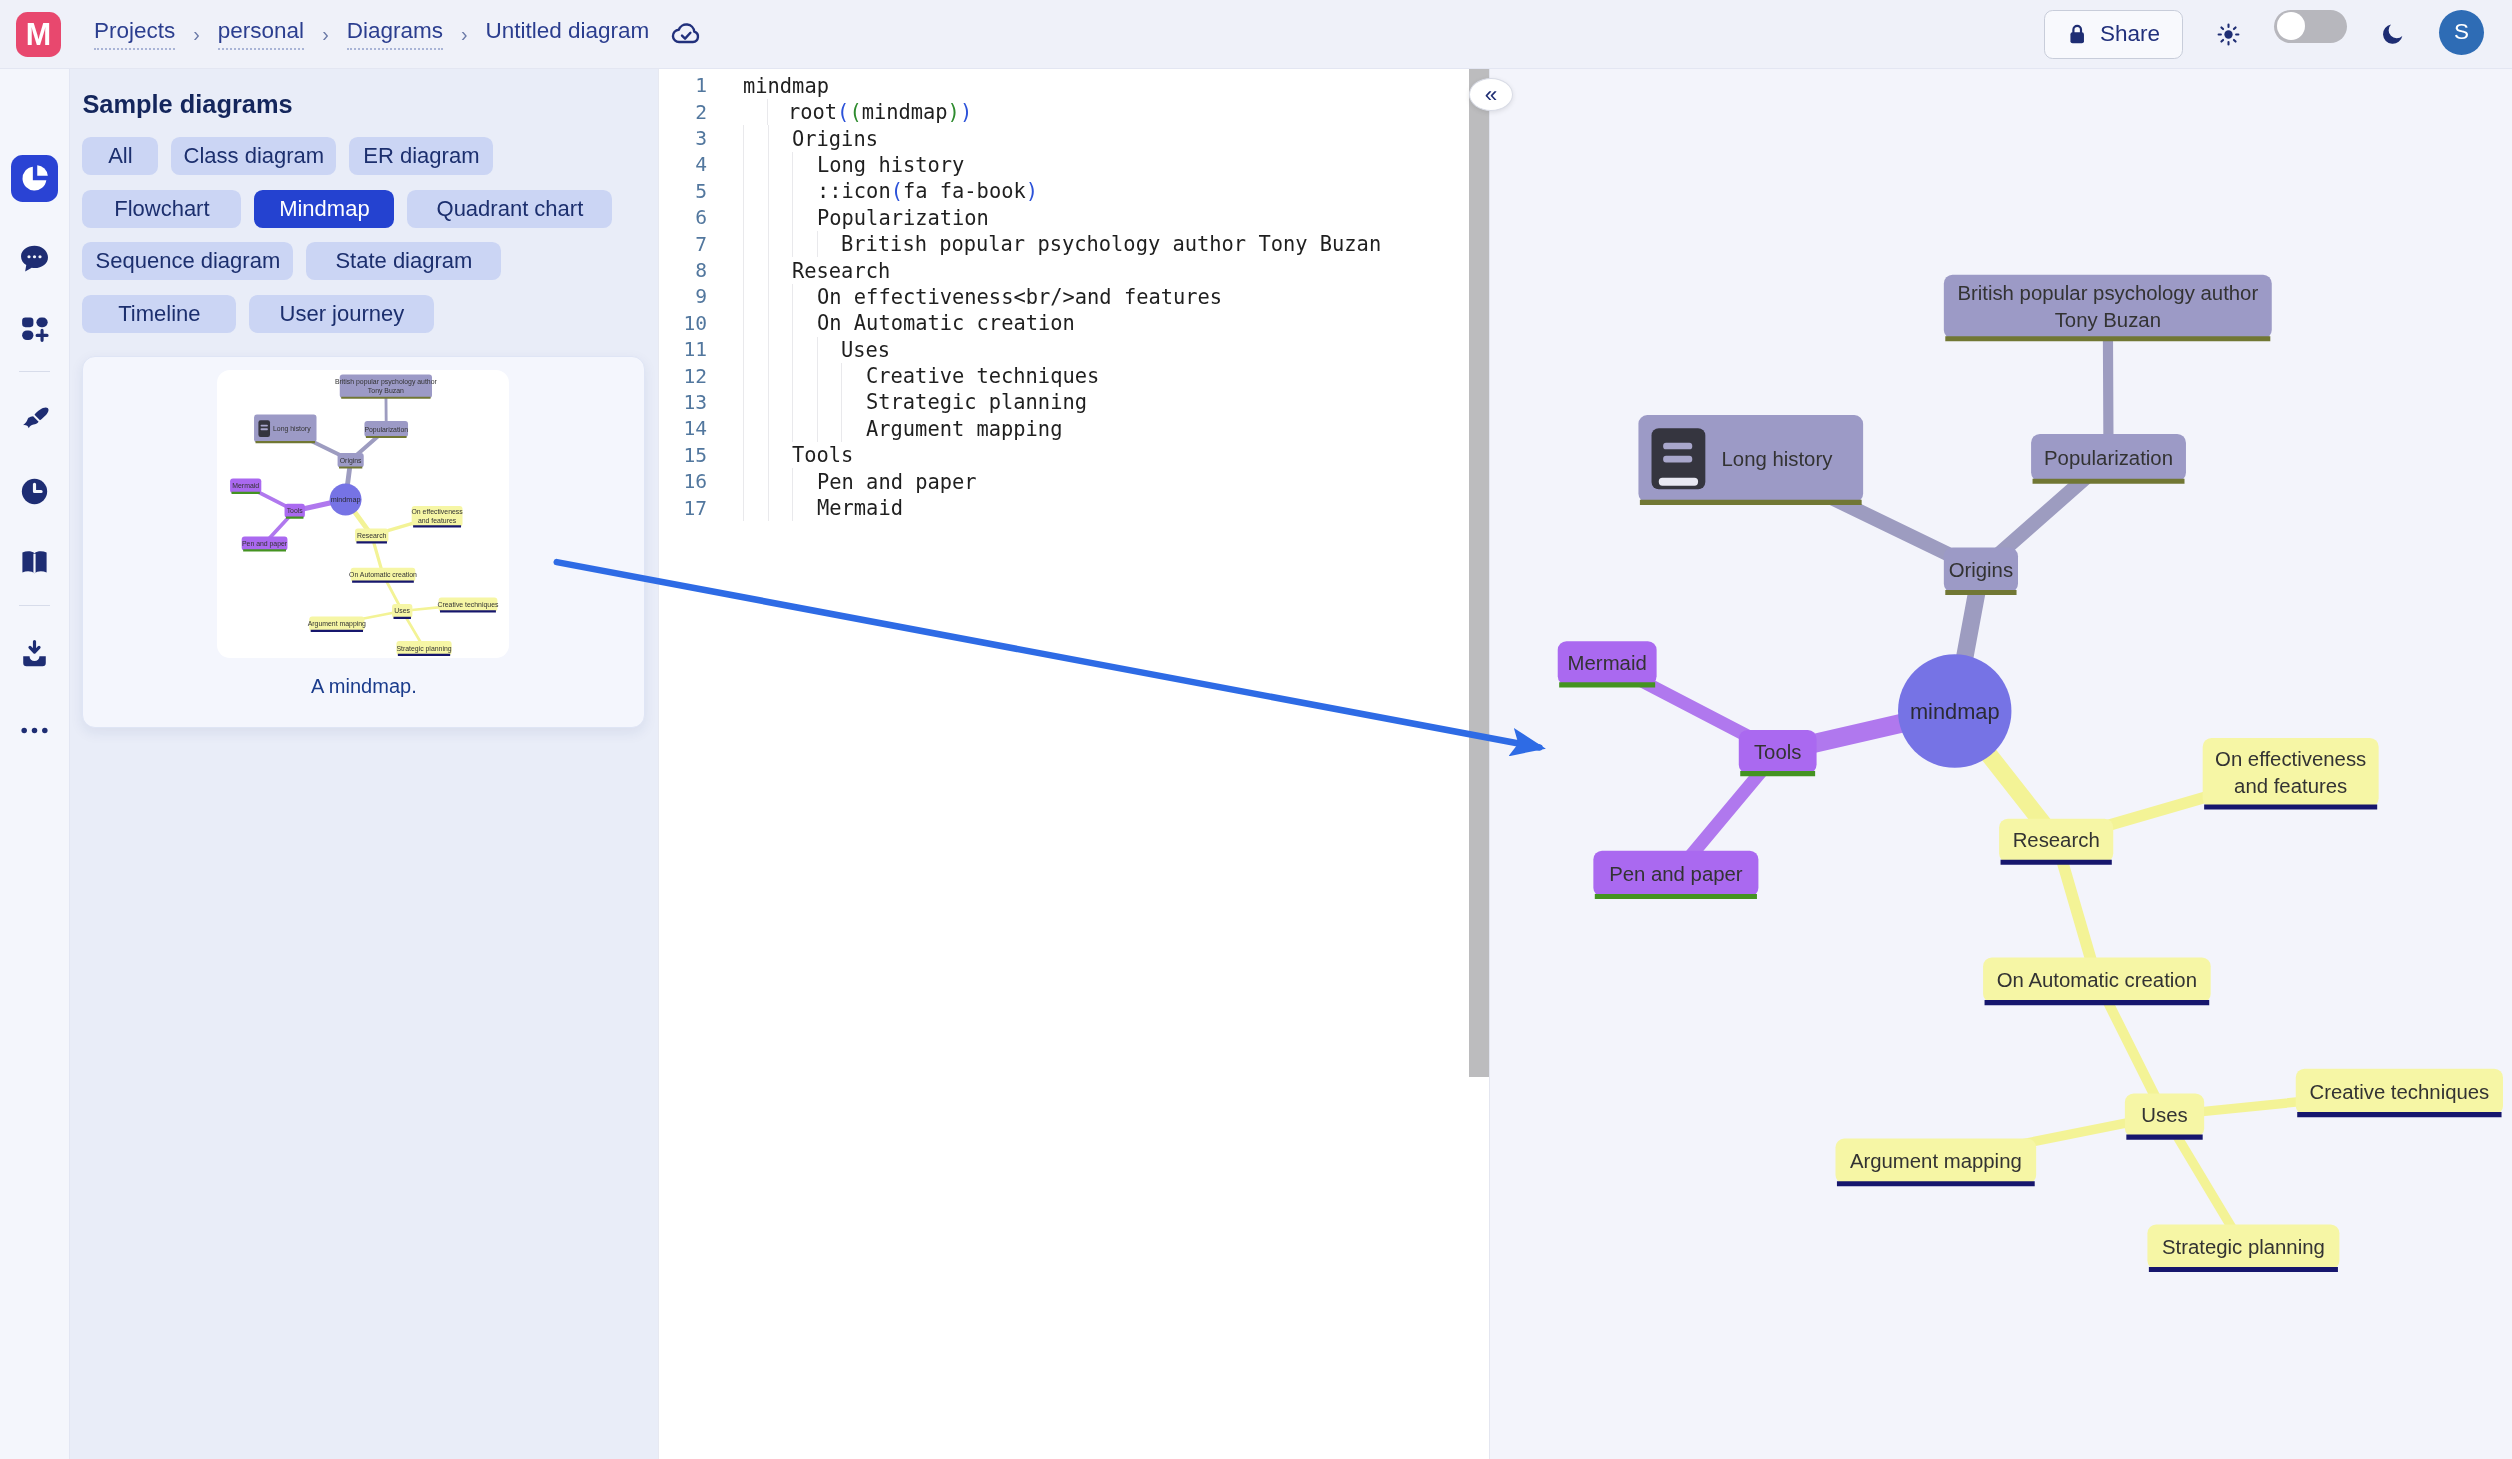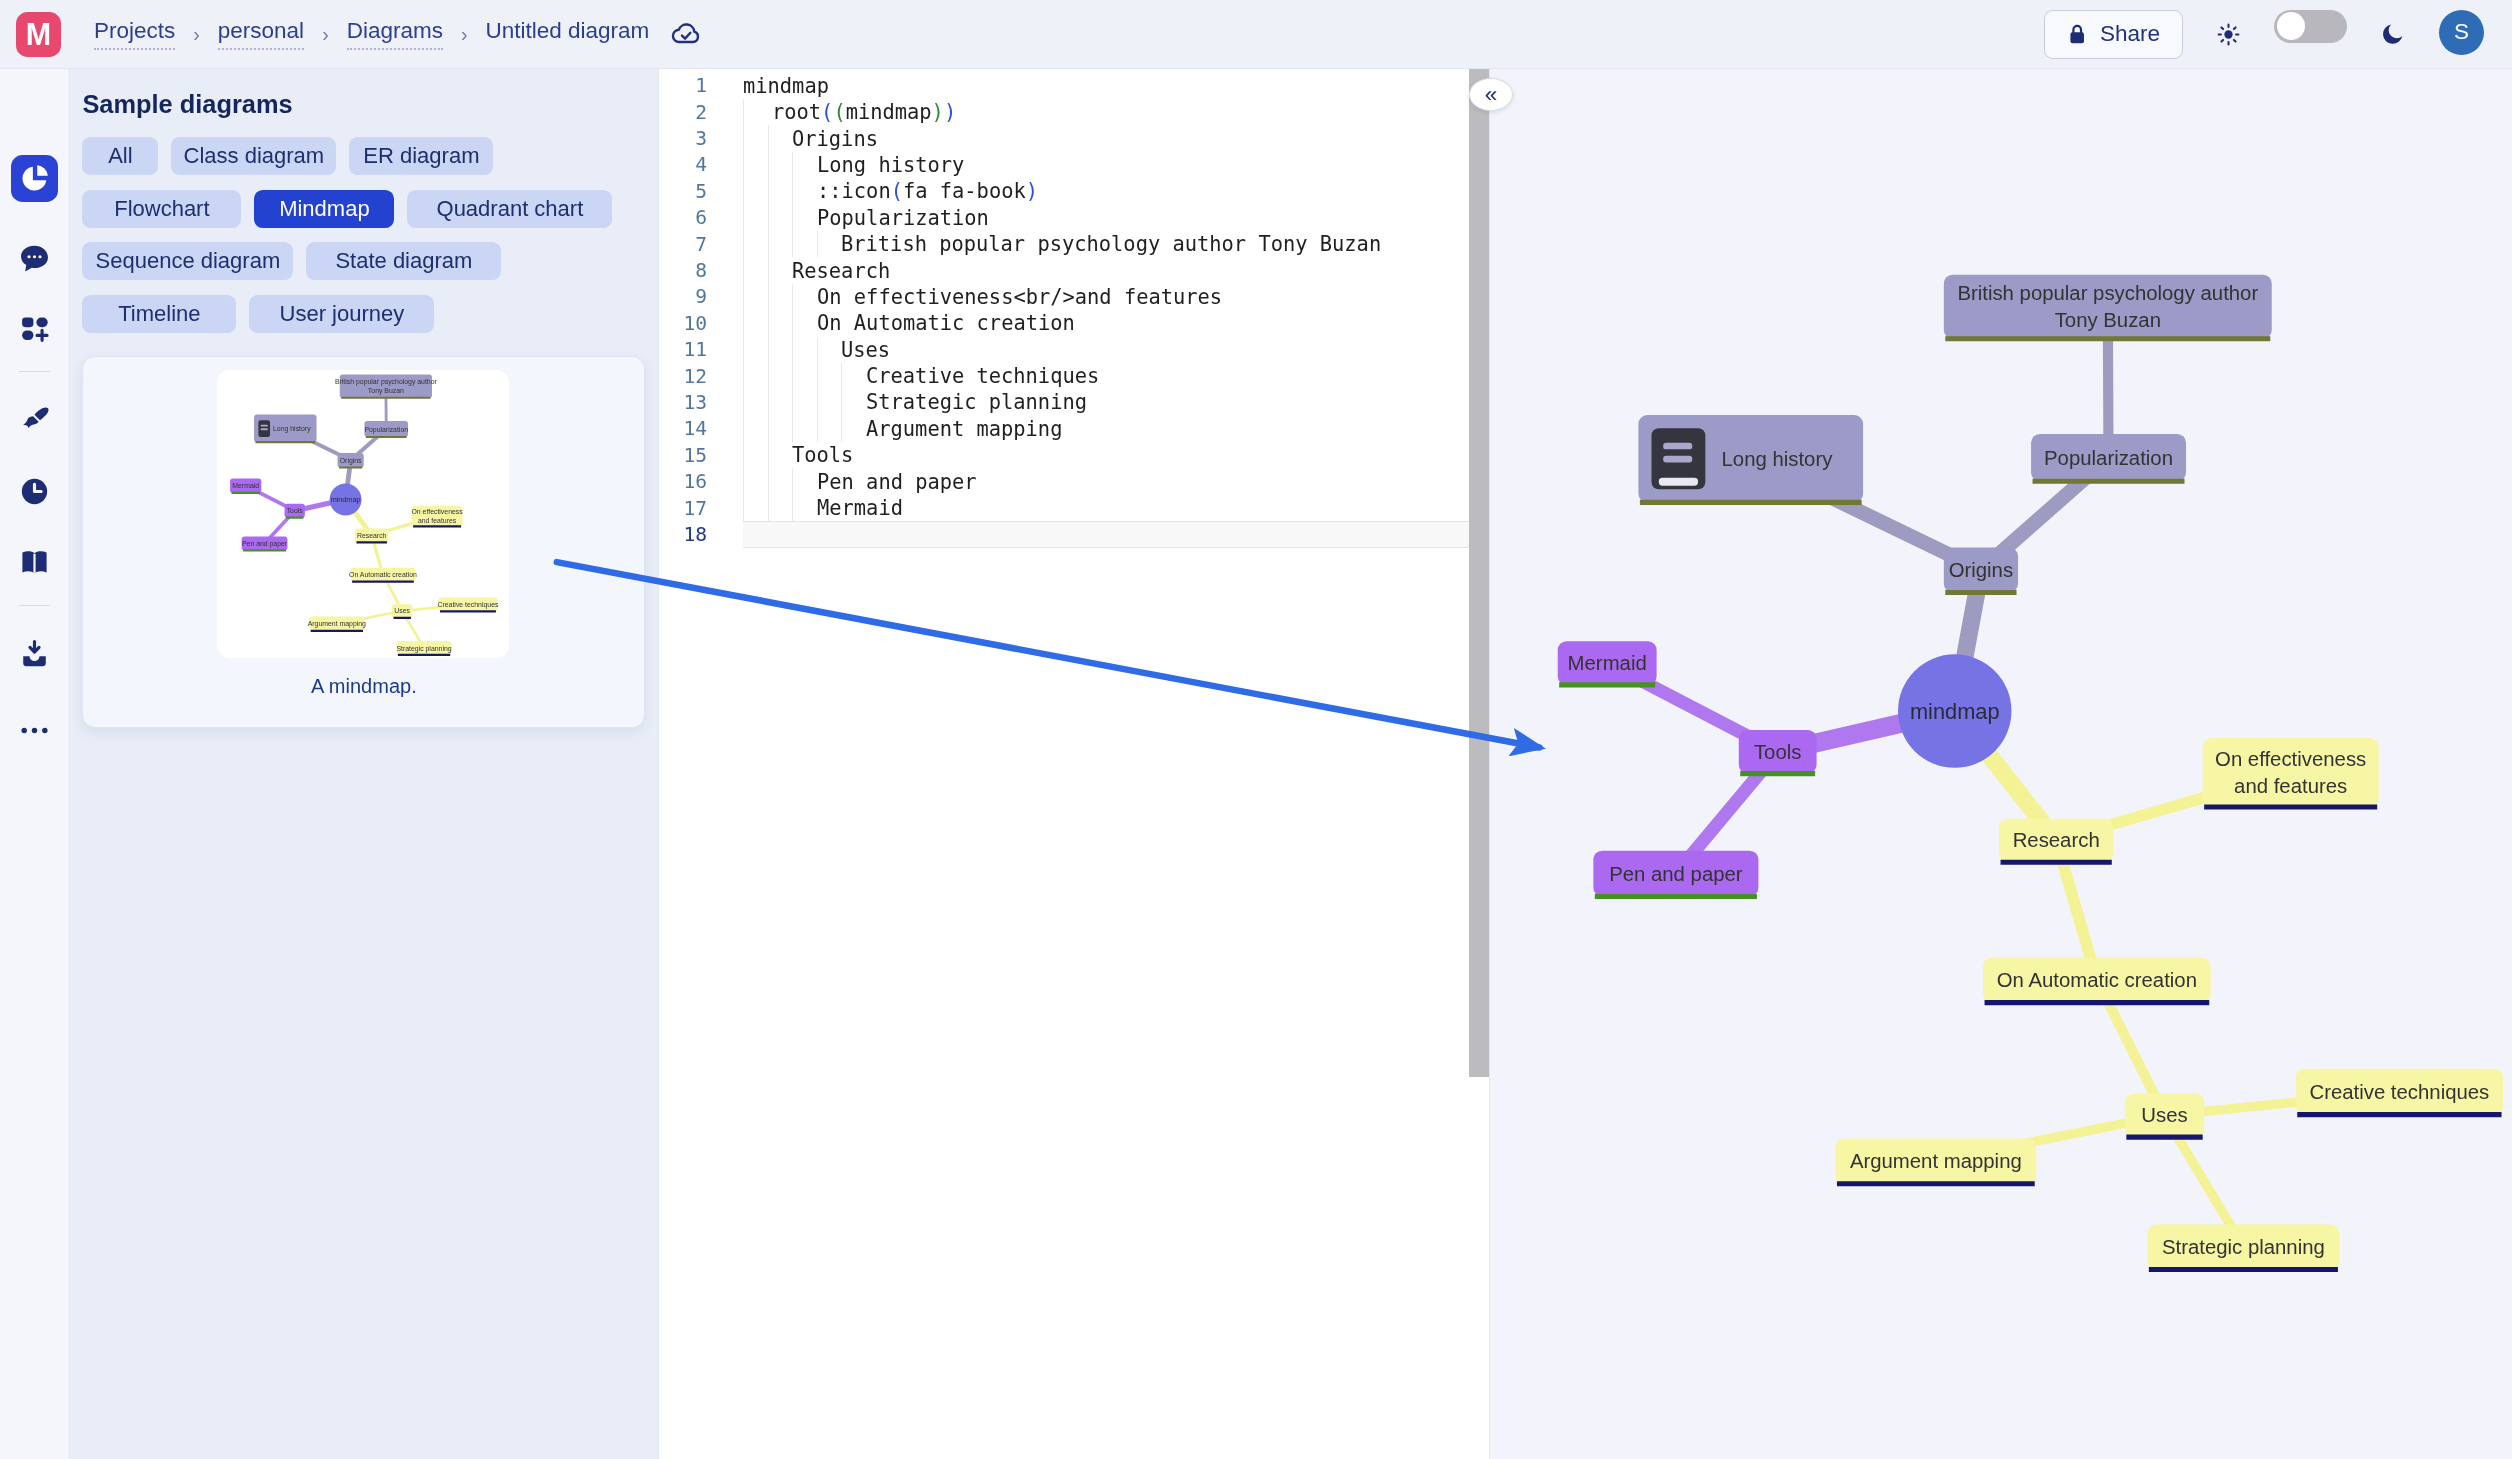--- a/index.html
+++ b/index.html
@@ -294,21 +294,21 @@
   </div>
 
   <div class="editor">
     <div class="code" id="code">
         <div class="cm-line">
           <div class="gutter">1</div>
           <div class="code-part" style="padding-left: 0px;"><span>mindmap</span></div>
         </div>
         <div class="cm-line">
           <div class="gutter">2</div>
-          <div class="code-part" style="padding-left: 29px;"><span class="guide" style="left: 0.4px;"></span><span>root</span><span class="tok-b1">(</span><span class="tok-b2">(</span><span>mindmap</span><span class="tok-b2">)</span><span class="tok-b1">)</span></div>
+          <div class="code-part" style="padding-left: 21px; margin-left: 24px;"><span class="guide" style="left: 0.4px;"></span><span>root</span><span class="tok-b1">(</span><span class="tok-b2">(</span><span>mindmap</span><span class="tok-b2">)</span><span class="tok-b1">)</span></div>
         </div>
         <div class="cm-line">
           <div class="gutter">3</div>
           <div class="code-part" style="padding-left: 49px;"><span class="guide" style="left: 0.4px;"></span><span class="guide" style="left: 25px;"></span><span>Origins</span></div>
         </div>
         <div class="cm-line">
           <div class="gutter">4</div>
           <div class="code-part" style="padding-left: 74px;"><span class="guide" style="left: 0.4px;"></span><span class="guide" style="left: 25px;"></span><span class="guide" style="left: 49px;"></span><span>Long history</span></div>
         </div>
         <div class="cm-line">
@@ -355,24 +355,20 @@
           <div class="gutter">15</div>
           <div class="code-part" style="padding-left: 49px;"><span class="guide" style="left: 0.4px;"></span><span class="guide" style="left: 25px;"></span><span>Tools</span></div>
         </div>
         <div class="cm-line">
           <div class="gutter">16</div>
           <div class="code-part" style="padding-left: 74px;"><span class="guide" style="left: 0.4px;"></span><span class="guide" style="left: 25px;"></span><span class="guide" style="left: 49px;"></span><span>Pen and paper</span></div>
         </div>
         <div class="cm-line">
           <div class="gutter">17</div>
           <div class="code-part" style="padding-left: 74px;"><span class="guide" style="left: 0.4px;"></span><span class="guide" style="left: 25px;"></span><span class="guide" style="left: 49px;"></span><span>Mermaid</span></div>
-        </div>
-        <div class="cm-line active">
-          <div class="gutter">18</div>
-          <div class="code-part" style="padding-left: 0px;"></div>
         </div>
       </div>
     <div class="vscroll"></div>
   </div>
 
   <div class="collapse-btn">«</div>
 
   <div class="diagram">
     <svg id="main-svg" width="1024" height="1391" viewBox="2048 95 1408 1913">
         <line x1="2687" y1="978" x2="2723" y2="784" stroke="#9d9cc0" stroke-width="24" stroke-linecap="round"></line>

